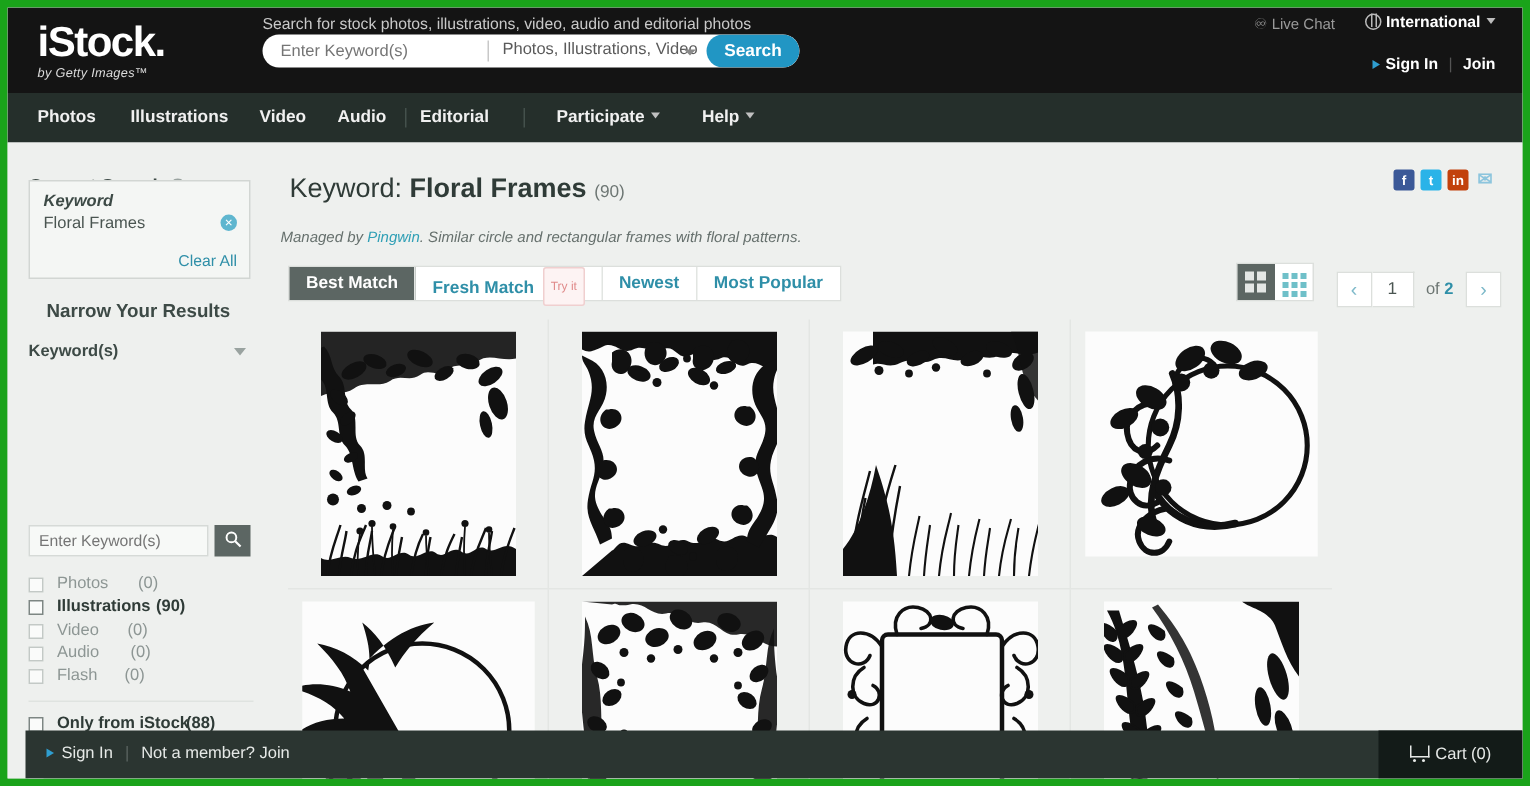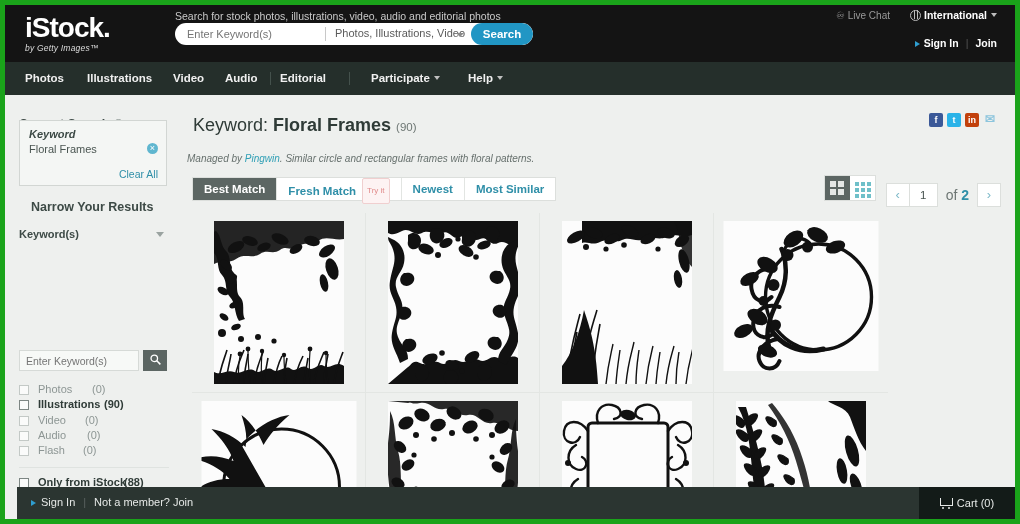--- a/index.html
+++ b/index.html
@@ -208,21 +208,21 @@
   .vt.list .g i { background: #6fc0c9; }
 
   #pager { position: absolute; right: 14px; top: 80px; display: flex;
     align-items: center; }
   .pbtn { width: 24px; height: 24px; border: 1px solid #dcdfdc; background: #fff;
     color: #7db9c9; font-size: 13px; text-align: center; line-height: 22px;
     cursor: pointer; }
   .pnum { width: 28px; height: 24px; border: 1px solid #dcdfdc; border-left: 0;
     background: #fff; color: #4a5551; font-size: 11.5px; text-align: center;
     line-height: 22px; }
-  .pof { font-size: 14px; color: #6d7673; margin: 12px 8px; }
+  .pof { font-size: 11px; color: #6d7673; margin: 12px 8px; }
   .pof b { color: #2f8fa8; }
 
   
   #grid { position: absolute; left: 12px; top: 118px; width: 700px; }
   .gcell { position: absolute; width: 174px; height: 180px;
     border-right: 1px solid #e3e6e3; border-bottom: 1px solid #e3e6e3; }
   .gcell:nth-child(4n) { border-right: 0; }
   .thumb { position: absolute; left: 50%; transform: translateX(-50%);
     top: 8px; width: 130px; height: 163px; background: #fcfcfc; overflow: hidden; }
   .thumb.sq { width: 155px; height: 150px; }
@@ -383,21 +383,21 @@
     </div>
 
     <div id="subtitle">
       <span>Managed by </span><a>Pingwin</a><span>. Similar circle and rectangular frames with floral patterns.</span>
     </div>
 
     <div id="sorttabs">
       <div class="stab active"><span>Best Match</span></div>
       <div class="stab"><span>Fresh Match</span><span class="tryit">Try it</span></div>
       <div class="stab"><span>Newest</span></div>
-      <div class="stab"><span>Most Similar</span></div>
+      <div class="stab"><span>Most Popular</span></div>
     </div>
 
     <div id="social">
       <div class="soc fb">f</div>
       <div class="soc tw">t</div>
       <div class="soc li">in</div>
       <div class="soc em">✉</div>
     </div>
 
     <div id="viewtoggle">

